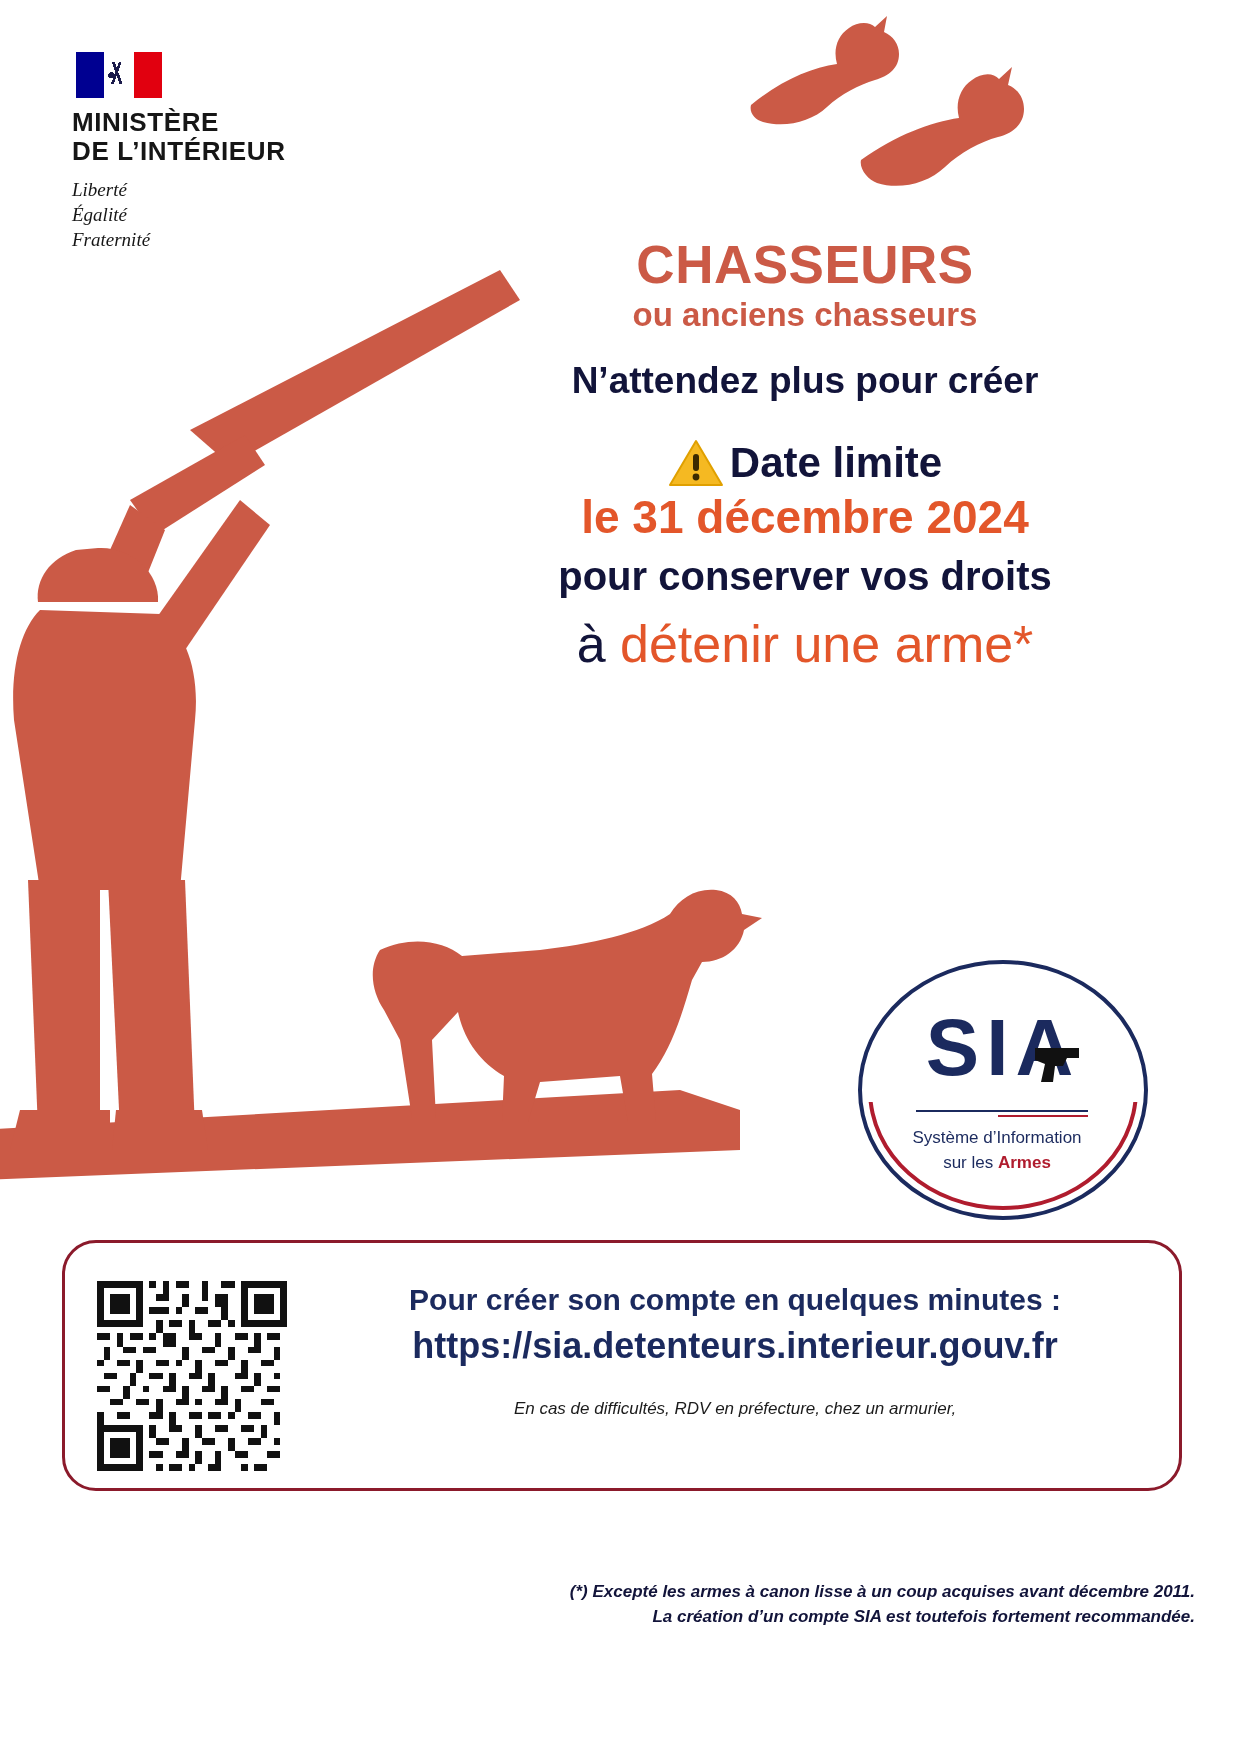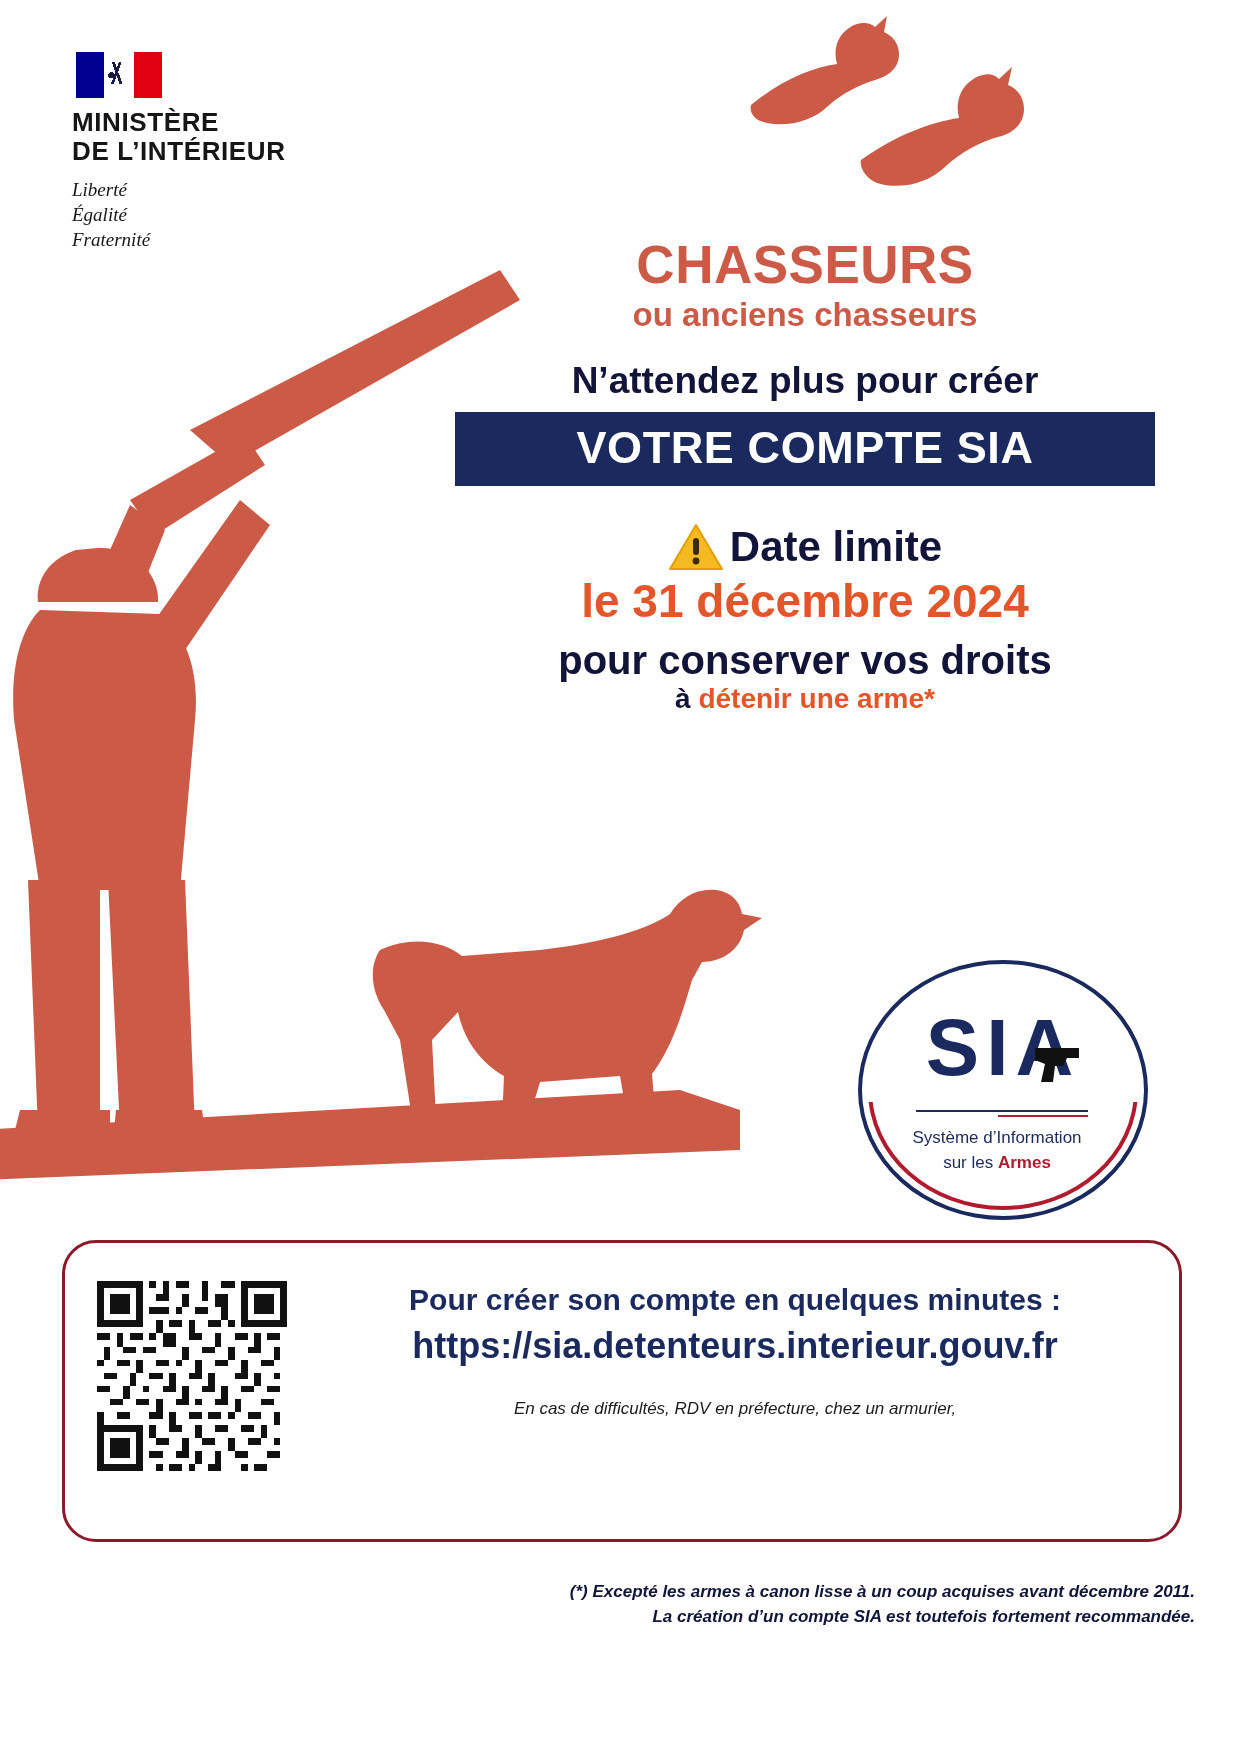--- a/index.html
+++ b/index.html
@@ -114,24 +114,24 @@
     color: #E3562A;
     margin-top: 2px;
   }
   .h-conserver {
     font-size: 40px;
     font-weight: bold;
     color: #12143a;
     margin-top: 10px;
   }
   .h-detenir {
-    font-size: 28px;
-    font-weight: bold;
+    font-size: 52px;
+    font-weight: normal;
     color: #12143a;
-    margin-top: 0;
+    margin-top: 15px;
   }
   .h-detenir em { font-style: normal; color: #E3562A; }
 
   
   .sia-badge {
     position: absolute;
     left: 858px;
     top: 960px;
     width: 290px;
     height: 260px;
@@ -187,21 +187,21 @@
   }
   .sia-sub b { color: #B01C2E; }
   .sia-gun { position: absolute; top: 82px; left: 175px; width: 52px; height: 42px; }
 
   
   .panel {
     position: absolute;
     left: 62px;
     top: 1240px;
     width: 1120px;
-    height: 302px;
+    height: 251px;
     border: 3px solid #8B1A2B;
     border-radius: 34px;
   }
   .qr {
     position: absolute;
     left: 32px;
     top: 38px;
     width: 190px;
     height: 190px;
   }
@@ -291,21 +291,20 @@
     <path d="M136 860 L222 860 L228 900 L132 900 Z"></path>
 
     <path d="M400 700 C430 686 462 690 482 706 L560 700 C610 694 660 684 690 664 C700 648 716 638 736 640 C752 642 760 652 762 664 L782 668 L764 680 C760 700 742 712 722 712 L712 730 C700 772 690 800 672 824 L676 872 L648 872 L640 826 L560 832 L548 872 L522 872 L524 826 C500 812 484 790 478 762 L452 790 L456 868 L432 868 L420 790 L404 760 C392 742 388 718 400 700 Z"></path>
   </g>
 </svg>
 
 <div class="headline">
   <div class="h-chasseurs">CHASSEURS</div>
   <div class="h-anciens">ou anciens chasseurs</div>
   <div class="h-attendez">N’attendez plus pour créer</div>
-  <div class="h-compte">VOTRE COMPTE SIA</div>
 
   <div class="h-datebox">
     <svg class="warn-icon" viewBox="0 0 56 50">
       <path d="M28 3 L54 47 L2 47 Z" fill="#F5B922" stroke="#E0A000" stroke-width="2" stroke-linejoin="round"></path>
       <rect x="25" y="16" width="6" height="17" rx="3" fill="#3b2a00"></rect>
       <circle cx="28" cy="39" r="3.4" fill="#3b2a00"></circle>
     </svg>
     <div class="h-datelimite">Date limite</div>
   </div>
 

